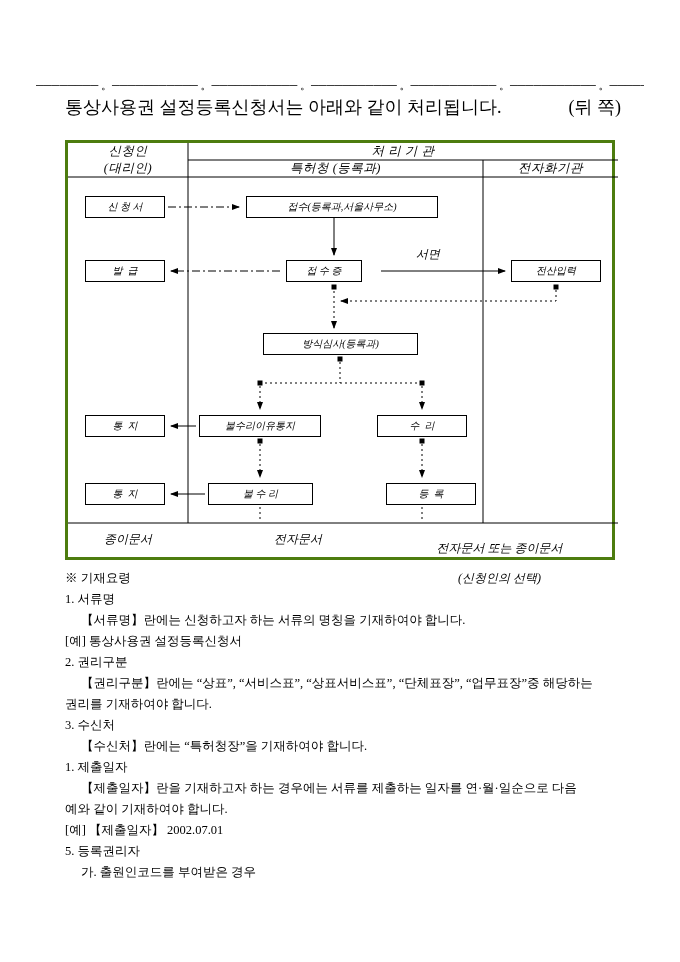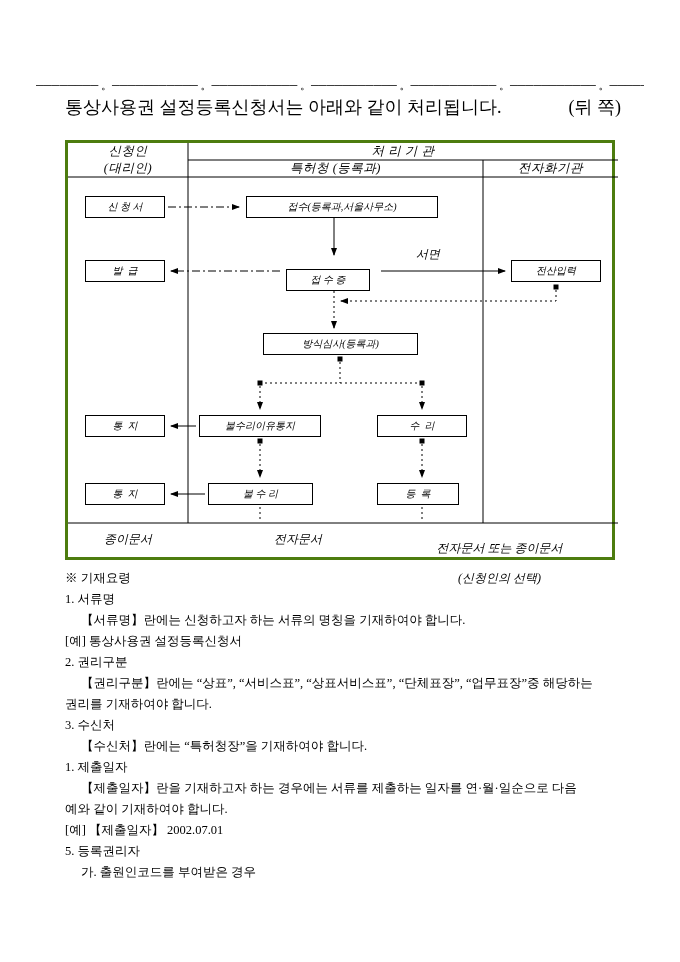--- a/index.html
+++ b/index.html
@@ -101,29 +101,29 @@
 
     <div class="cell" style="left:0;top:0;width:120px;height:17px">신청인</div>
     <div class="cell" style="left:0;top:17px;width:120px;height:17px">(대리인)</div>
     <div class="cell" style="left:120px;top:0;width:430px;height:17px">처 리 기 관</div>
     <div class="cell" style="left:120px;top:17px;width:295px;height:17px">특허청 (등록과)</div>
     <div class="cell" style="left:415px;top:17px;width:135px;height:17px">전자화기관</div>
 
     <div class="fbox" style="left:17px;top:53px;width:80px;height:22px">신 청 서</div>
     <div class="fbox" style="left:178px;top:53px;width:192px;height:22px">접수(등록과,서울사무소)</div>
     <div class="fbox" style="left:17px;top:117px;width:80px;height:22px">발  급</div>
-    <div class="fbox" style="left:218px;top:126px;width:84px;height:22px">접 수 증</div>
+    <div class="fbox" style="left:218px;top:117px;width:76px;height:22px">접 수 증</div>
     <div class="fbox" style="left:443px;top:117px;width:90px;height:22px">전산입력</div>
     <div class="flabel" style="left:348px;top:103px;width:48px">서면</div>
     <div class="fbox" style="left:195px;top:190px;width:155px;height:22px">방식심사(등록과)</div>
     <div class="fbox" style="left:131px;top:272px;width:122px;height:22px">불수리이유통지</div>
     <div class="fbox" style="left:309px;top:272px;width:90px;height:22px">수  리</div>
     <div class="fbox" style="left:17px;top:272px;width:80px;height:22px">통  지</div>
     <div class="fbox" style="left:140px;top:340px;width:105px;height:22px">불 수 리</div>
-    <div class="fbox" style="left:309px;top:340px;width:82px;height:22px">등  록</div>
+    <div class="fbox" style="left:318px;top:340px;width:90px;height:22px">등  록</div>
     <div class="fbox" style="left:17px;top:340px;width:80px;height:22px">통  지</div>
 
     <div class="foot" style="left:0;top:389px;width:120px">종이문서</div>
     <div class="foot" style="left:170px;top:389px;width:120px">전자문서</div>
     <div class="foot" style="left:340px;top:383px;width:165px">
       <span>전자문서 또는 종이문서</span><br>
       <span>(신청인의 선택)</span>
     </div>
   </div>
 

